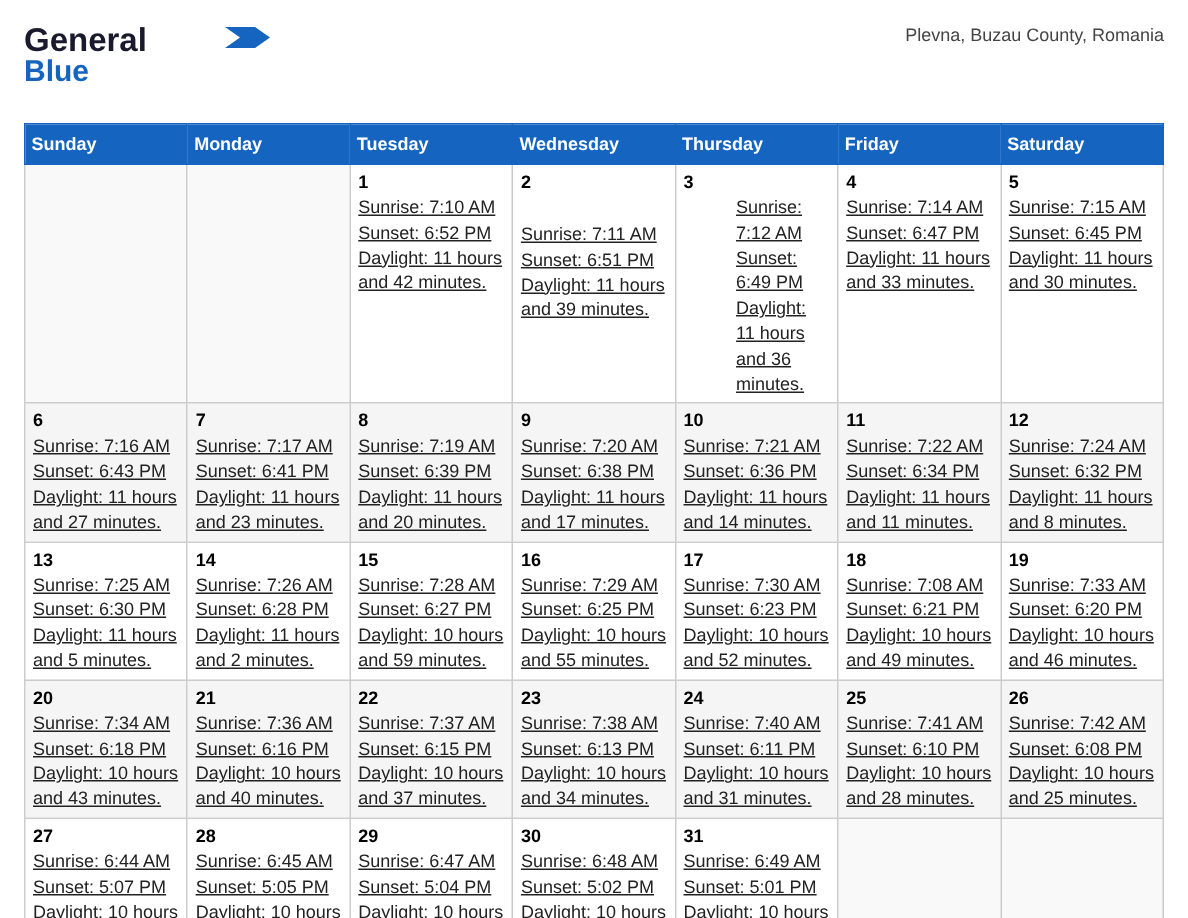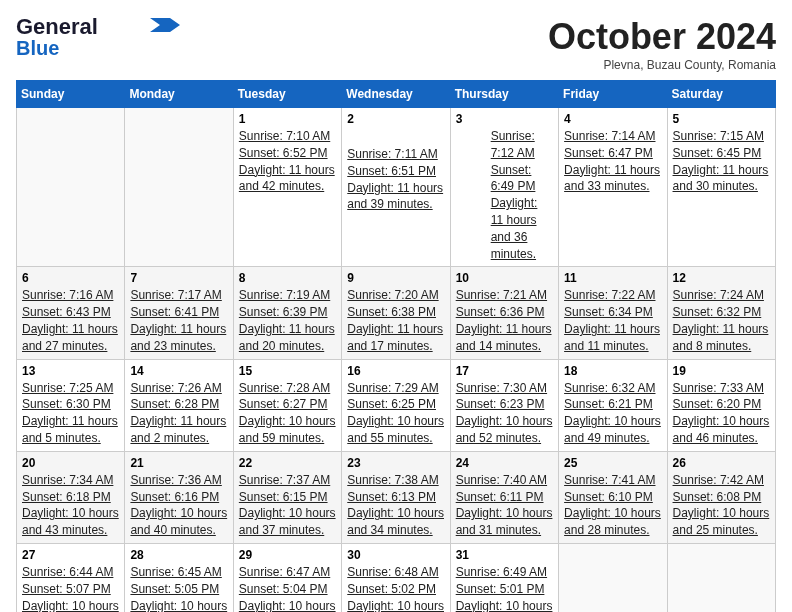--- a/index.html
+++ b/index.html
@@ -7,21 +7,21 @@
       font-family: Arial, sans-serif;
       background: #fff;
       width: 792px;
       min-height: 612px;
       padding: 16px;
     }
     .header {
       display: flex;
       justify-content: space-between;
       align-items: flex-start;
-      margin-bottom: 8px;
+      margin-bottom: 24px;
     }
     .logo {
       display: flex;
       flex-direction: column;
       align-items: flex-start;
     }
     .logo-text {
       font-size: 22px;
       font-weight: bold;
       color: #1a1a2e;
@@ -98,21 +98,20 @@
       <span class="logo-text">
         <span>General</span>
       </span>
       <svg class="logo-arrow" viewBox="0 0 30 14">
         <polygon points="0,14 20,14 30,7 20,0 0,0 10,7" fill="#1565c0"></polygon>
       </svg>
     </div>
     <span class="logo-text" style="color:#1565c0;font-size:20px;">Blue</span>
   </div>
   <div class="title-block">
-    <div class="month-title">October 2024</div>
     <div class="location">Plevna, Buzau County, Romania</div>
   </div>
 </div>
 
 <table class="calendar">
   <thead>
     <tr>
     <th>Sunday</th>
         <th>Monday</th>
         <th>Tuesday</th>
@@ -227,21 +226,21 @@
 Daylight: 10 hours and 55 minutes.</div>
         </td>
         <td>
           <span class="day-num">17</span>
           <div class="cell-content" style="white-space: pre-line;">Sunrise: 7:30 AM
 Sunset: 6:23 PM
 Daylight: 10 hours and 52 minutes.</div>
         </td>
         <td>
           <span class="day-num">18</span>
-          <div class="cell-content" style="white-space: pre-line;">Sunrise: 6:32 AM
+          <div class="cell-content" style="white-space: pre-line;">Sunrise: 7:08 AM
 Sunset: 6:21 PM
 Daylight: 10 hours and 49 minutes.</div>
         </td>
         <td>
           <span class="day-num">19</span>
           <div class="cell-content" style="white-space: pre-line;">Sunrise: 7:33 AM
 Sunset: 6:20 PM
 Daylight: 10 hours and 46 minutes.</div>
         </td>
       </tr>

